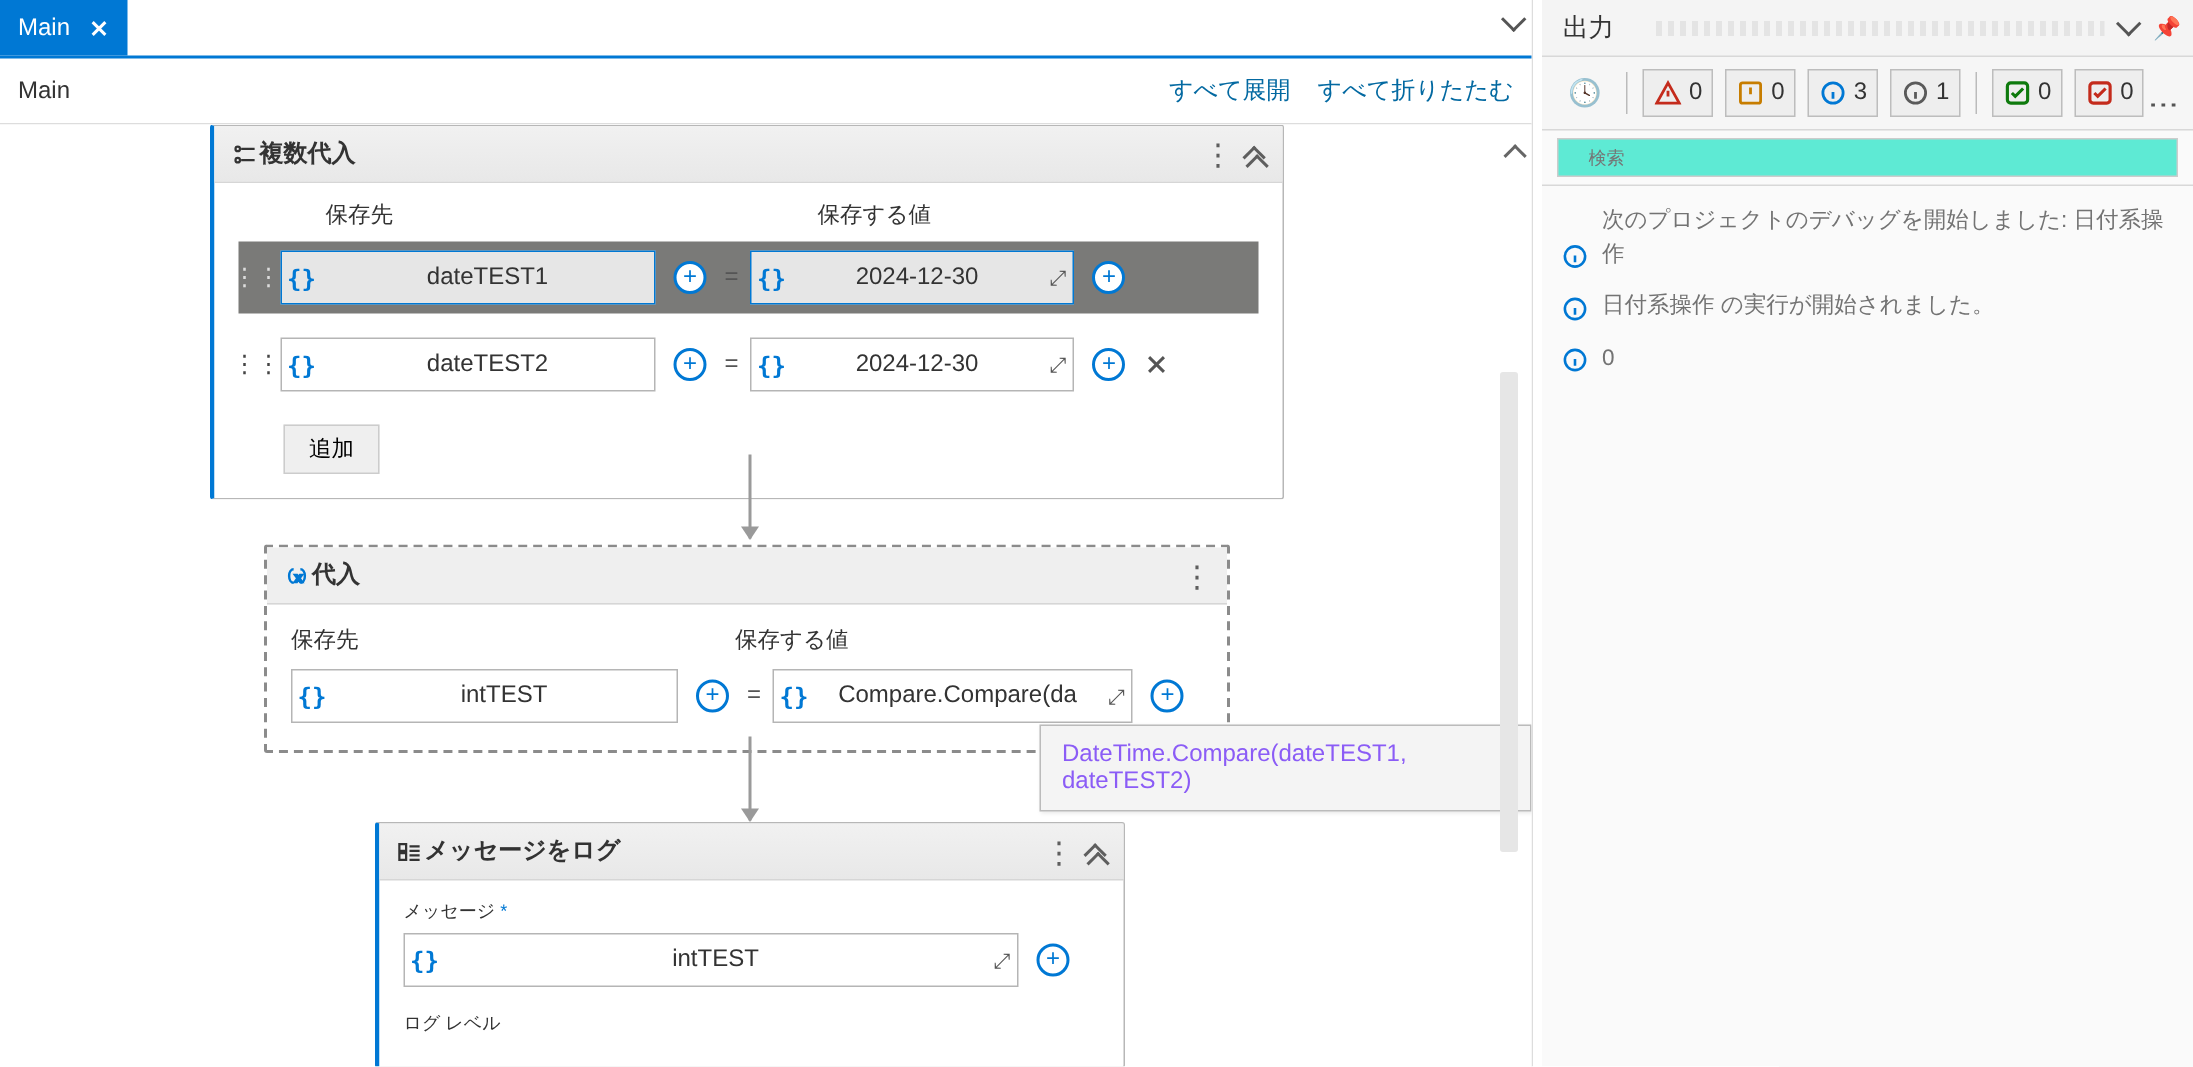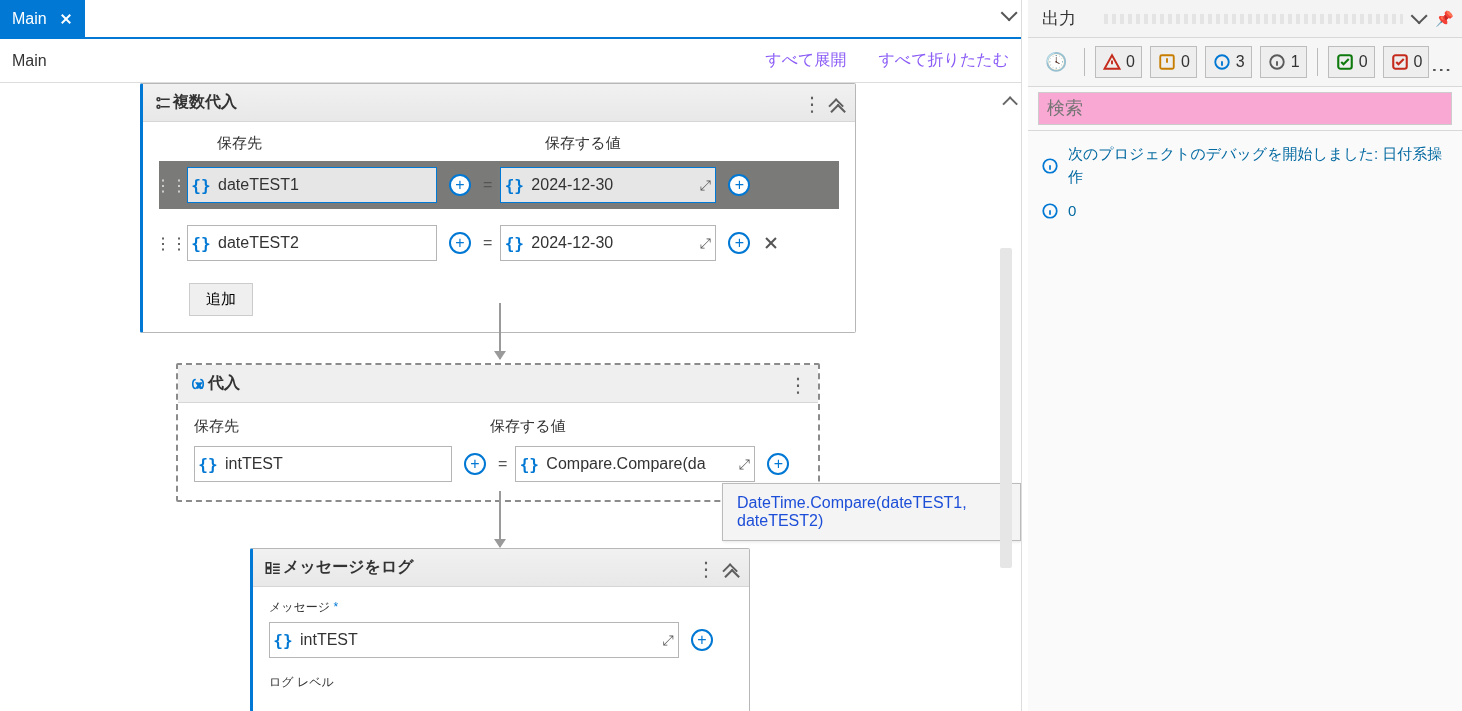--- a/index.html
+++ b/index.html
@@ -75,22 +75,22 @@
     display: flex;
     align-items: center;
     justify-content: space-between;
     padding: 0 12px;
     border-bottom: 1px solid #ddd;
     background: #fff;
     font-size: 16px;
   }
   .file-header-right {
     display: flex;
-    gap: 32px;
-    color: #8b5cf6;
+    gap: 18px;
+    color: #0369a1;
   }
   .file-header-right span { cursor: pointer; }
 
   
   .canvas {
     flex: 1;
     position: relative;
     background: #fff;
     overflow: hidden;
   }
@@ -168,21 +168,21 @@
     position: relative;
   }
   .expr-box.sel { background:#e6e6e6; border-color:#0078d4; }
   .expr-brace {
     width: 26px;
     text-align: center;
     color: #0078d4;
     font-weight: bold;
     font-family: Consolas, monospace;
   }
-  .expr-text { flex:1; padding:0 4px; color:#333; overflow:hidden; white-space:nowrap; }
+  .expr-text { flex:1; padding:0 4px; color:#333; overflow:hidden; white-space:nowrap;text-align:center; }
   .expand-icon {
     width:20px; text-align:center; color:#555; font-size:14px;
     display:flex; align-items:center; justify-content:center;
   }
   .plus-circle {
     width: 22px; height: 22px;
     border: 2px solid #0078d4;
     border-radius: 50%;
     color: #0078d4;
     display: flex; align-items:center; justify-content:center;
@@ -273,27 +273,27 @@
   .icon-chevdown::before{
     content:""; display:inline-block;
     width:10px; height:10px;
     border-right:2px solid currentColor; border-bottom:2px solid currentColor;
     transform:rotate(45deg) translateY(-3px);
   }
 
   
   .tooltip {
     position:absolute;
-    left: 722px;
+    left: 693px;
     top: 400px;
     background:#f4f4f4;
     border:1px solid #bbb;
     padding: 10px 14px;
     font-size:16px;
-    color:#1d4ed8;
+    color:#8b5cf6;
     box-shadow: 1px 1px 3px rgba(0,0,0,0.1);
   }
 
   
   .canvas-scroll {
     position:absolute;
     right:4px; top:12px;
     color:#666;
   }
   .canvas-scroll .icon-chevup::before{
@@ -376,38 +376,38 @@
   .ico-ok{ color:#0e7a0d; }
   .ico-okred{ color:#c42b1c; }
 
   .output-search{
     padding:5px 10px;
     border-bottom:1px solid #d8d8d8;
   }
   .output-search input{
     width:100%;
     border:1px solid #ccc;
-    padding:5px 8px;
-    font-size:18px;
+    padding:5px 20px;
+    font-size:12px;
     color:#666;
-    background:#f9a8d4;
+    background:#5eead4;
   }
 
   .output-list{
     flex:1;
     padding: 6px 4px;
     overflow:auto;
   }
   .out-item{
     display:flex;
     gap:8px;
     padding: 6px 8px;
     font-size:15px;
-    color:#0369a1;
-    align-items:center;
+    color:#737373;
+    align-items:flex-end;
   }
   .out-item .ico{ flex:0 0 20px; font-size:16px; }
   .out-item .msg{ flex:1; line-height:1.5; }
 
   .output-menu{
     position:absolute; right:10px; bottom:6px; color:#555;
   }
 
   
   svg.svgico{ width:18px; height:18px; }
@@ -675,16 +675,25 @@
       </span>
       <span class="msg">次のプロジェクトのデバッグを開始しました: 日付系操作</span>
     </div>
     <div class="out-item">
       <span class="ico ico-info">
         <svg class="svgico" viewBox="0 0 24 24" fill="none" stroke="currentColor" stroke-width="2.3">
             <circle cx="12" cy="12" r="9"></circle>
             <path d="M12 8h.01M12 11v6"></path>
           </svg>
       </span>
+      <span class="msg">日付系操作 の実行が開始されました。</span>
+    </div>
+    <div class="out-item">
+      <span class="ico ico-info">
+        <svg class="svgico" viewBox="0 0 24 24" fill="none" stroke="currentColor" stroke-width="2.3">
+            <circle cx="12" cy="12" r="9"></circle>
+            <path d="M12 8h.01M12 11v6"></path>
+          </svg>
+      </span>
       <span class="msg">0</span>
     </div>
   </div>
 </div>
 
 </body></html>

